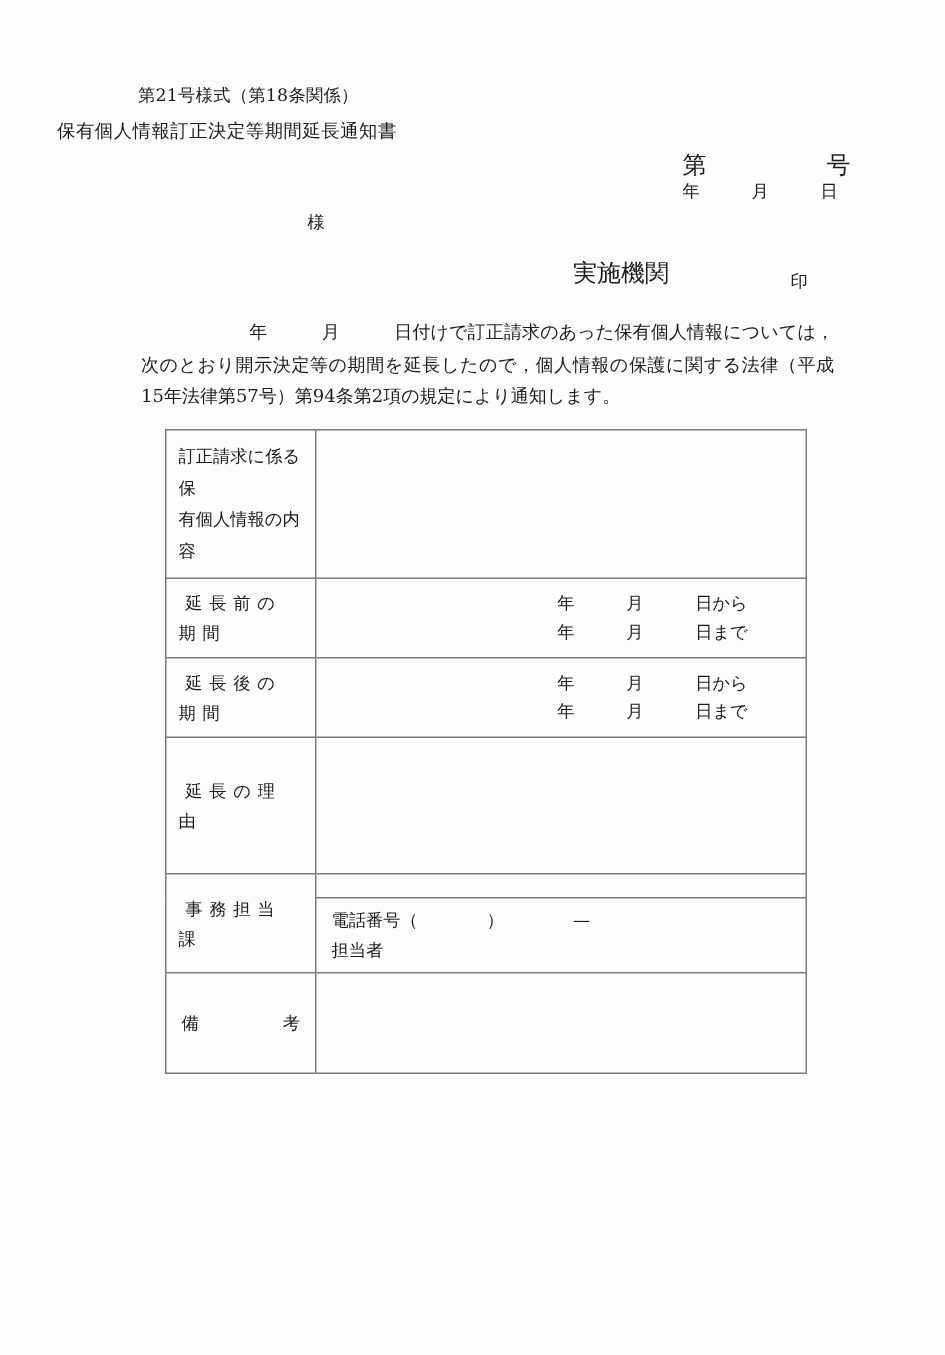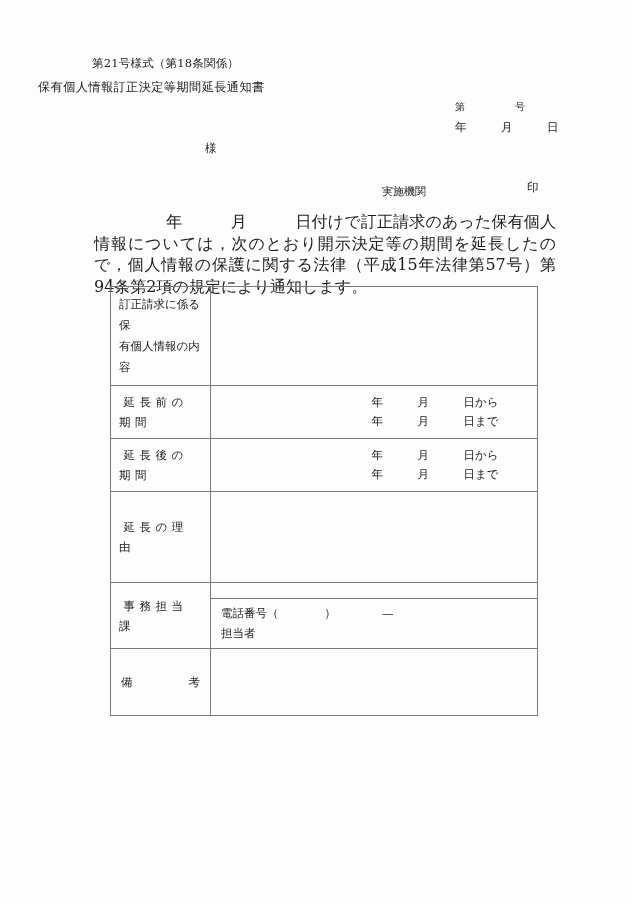--- a/index.html
+++ b/index.html
@@ -44,60 +44,60 @@
     letter-spacing: 0.4px;
     padding-left: 38px;
     box-sizing: border-box;
     white-space: nowrap;
   }
 
   .number-line {
     position: absolute;
     left: 455px;
     top: 100px;
-    font-size: 10px;
+    font-size: 16px;
     white-space: nowrap;
   }
   .date-line {
     position: absolute;
     left: 455px;
     top: 120px;
     font-size: 11.5px;
     white-space: nowrap;
   }
   .sama-line {
     position: absolute;
     left: 205px;
     top: 141px;
     font-size: 11.5px;
     white-space: nowrap;
   }
 
   .agency-line {
     position: absolute;
     left: 382px;
-    top: 184px;
-    font-size: 11px;
+    top: 172px;
+    font-size: 16px;
     white-space: nowrap;
   }
   .seal-mark {
     position: absolute;
     left: 527px;
     top: 180px;
     font-size: 11.5px;
     white-space: nowrap;
   }
 
   
   .body-text {
     position: absolute;
     left: 94px;
     top: 211px;
     width: 462px;
-    font-size: 16px;
+    font-size: 12px;
     line-height: 21.5px;
     text-align: justify;
   }
   .body-text .indent {
     display: inline-block;
     width: 72px;
   }
 
   
   .form-table {

